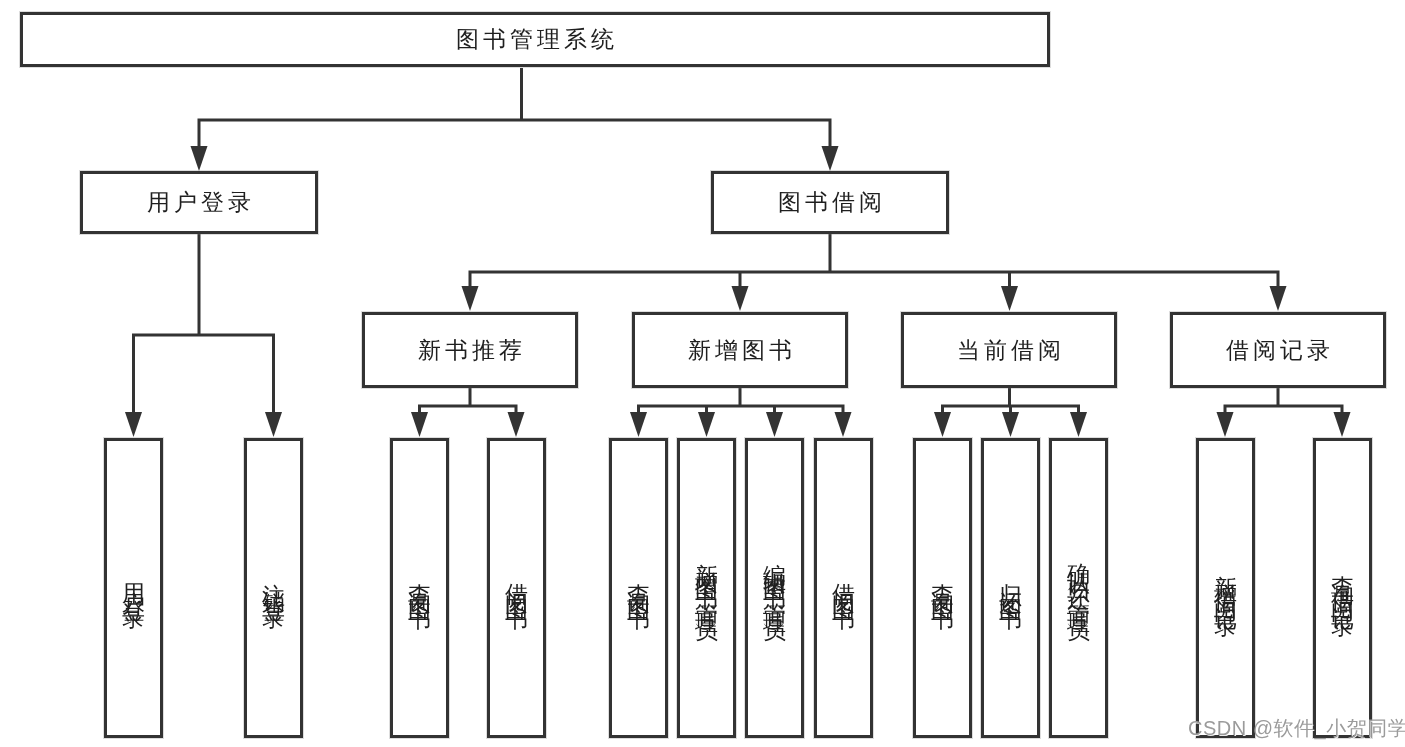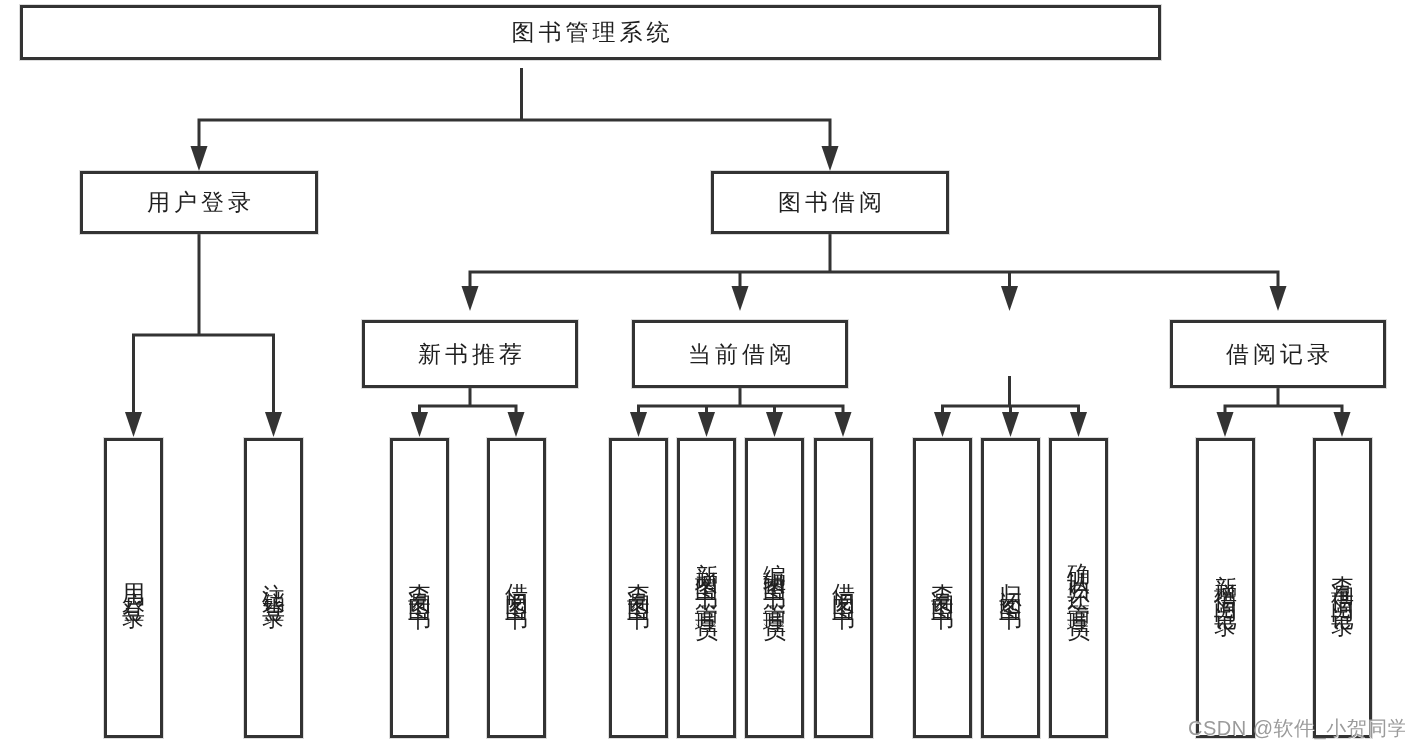--- a/index.html
+++ b/index.html
@@ -28,23 +28,23 @@
     justify-content: center;
     box-shadow: 0 0 0 1px rgba(120,120,120,0.25);
   }
   .hbox .hlabel {
     font-size: 23px;
     letter-spacing: 4px;
     text-indent: 4px;
     white-space: nowrap;
     color: var(--text, #1f1f1f);
   }
-  .root { left: 20px; top: 5px; width: 1141px; height: 55px; }
+  .root { left: 20px; top: 12px; width: 1030px; height: 55px; }
   .lvl2 { top: 171px; width: 238px; height: 63px; }
-  .lvl3 { top: 320px; width: 216px; height: 68px; align-items: center; }
+  .lvl3 { top: 312px; width: 216px; height: 76px; align-items: center; }
   
   .vbox {
     position: absolute;
     top: 438px;
     width: 59px;
     height: 300px;
     box-sizing: border-box;
     background: #ffffff;
     border: 3px solid var(--line, #333333);
     display: flex;
@@ -130,20 +130,23 @@
     <span class="hlabel">用户登录</span>
   </div>
   <div class="hbox lvl2" style="left:711px">
     <span class="hlabel">图书借阅</span>
   </div>
 
   <div class="hbox lvl3" style="left:362px">
     <span class="hlabel">新书推荐</span>
   </div>
   <div class="hbox lvl3" style="left:632px">
+    <span class="hlabel">新增图书</span>
+  </div>
+  <div class="hbox lvl3" style="left:901px">
     <span class="hlabel">当前借阅</span>
   </div>
   <div class="hbox lvl3" style="left:1170px">
     <span class="hlabel">借阅记录</span>
   </div>
 
   <div class="vbox" style="left:104px">
     <span class="vlabel">用户登录</span>
   </div>
   <div class="vbox" style="left:244px">

